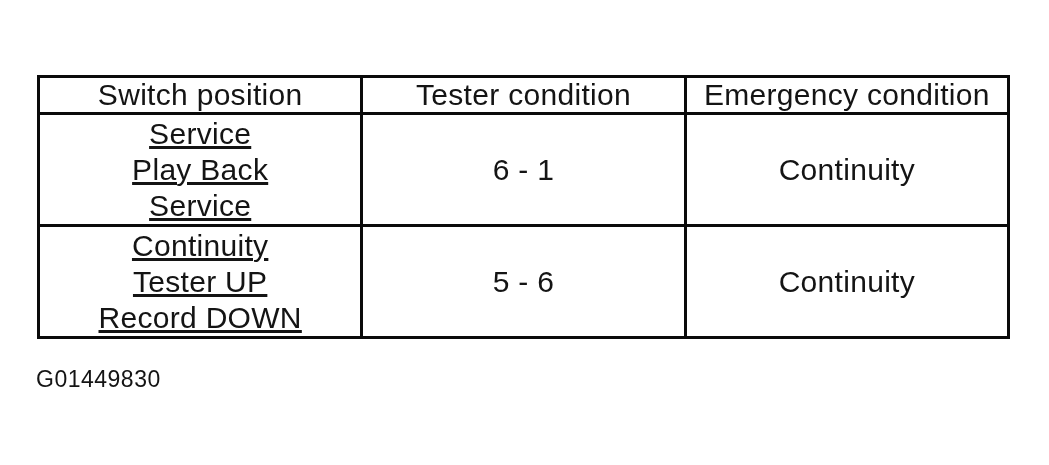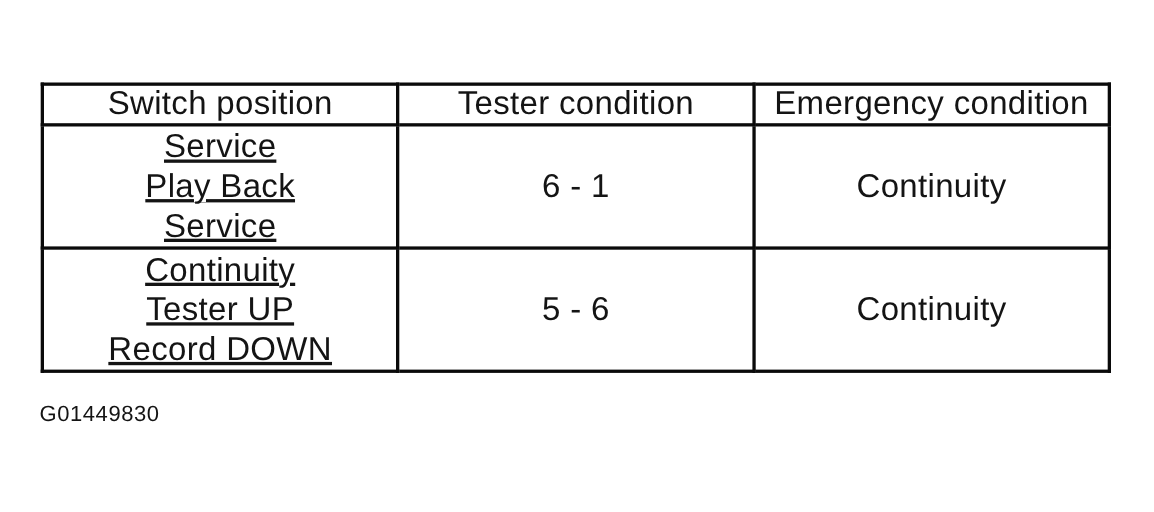--- a/index.html
+++ b/index.html
@@ -47,21 +47,21 @@
     height: 112px;
   }
   .lines div {
     line-height: 36px;
     text-decoration: underline;
   }
   .caption {
     position: absolute;
     left: 36px;
     top: 366px;
-    font-size: 20px;
+    font-size: 23px;
     color: #141414;
     letter-spacing: 0.5px;
   }
 </style>
 </head>
 <body>
 
 <div class="page">
 
   <table class="spec">

